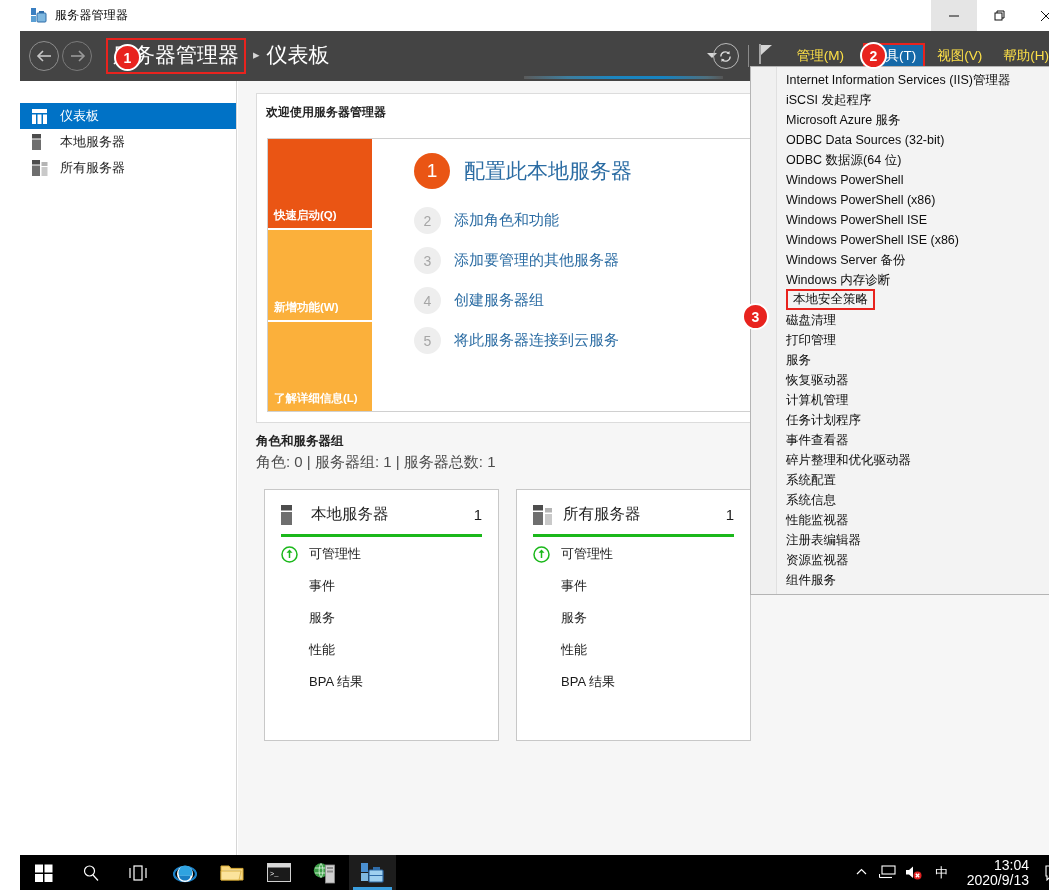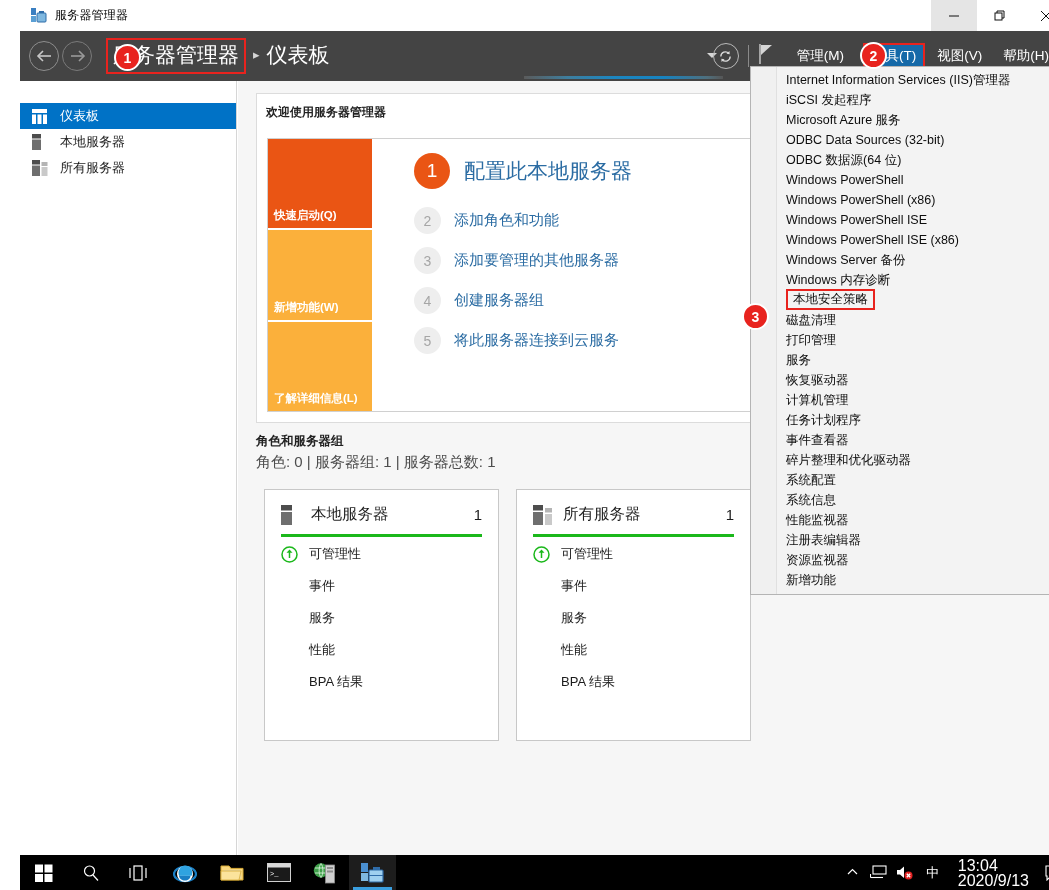--- a/index.html
+++ b/index.html
@@ -79,21 +79,21 @@
   .refresh-btn {
     width: 26px; height: 26px; border-radius: 50%;
     border: 1.5px solid #b9b9b9; color: #dcdcdc;
     display: flex; align-items: center; justify-content: center;
     margin-right: 8px;
   }
   .hdr-divider { width: 1px; height: 22px; background: #8a8a8a; margin: 0 9px 0 1px; }
   .flag-icon { margin-right: 12px; }
   .hdr-menu { display: flex; align-items: center; height: 50px; }
   .hdr-menu-item {
-    font-size: 13.5px; color: #ffffff; padding: 4px 9px; margin-right: 3px;
+    font-size: 13.5px; color: #fde047; padding: 4px 9px; margin-right: 3px;
     white-space: nowrap;
   }
   .hdr-menu-item.active {
     background: #1569a8; color: #ffffff;
     border: 2px solid #e8231e; padding: 2px 7px;
   }
   .hdr-menu-item.spacer-r { margin-right: 10px; }
 
   
   .sidebar {
@@ -218,21 +218,21 @@
     content: ""; position: absolute; left: 4px; right: 4px; bottom: 0; height: 3px;
     background: #3a9ede;
   }
   .tray { position: absolute; right: 0; top: 0; height: 35px; display: flex; align-items: center; }
   .tray-ico {
     width: 26px; height: 35px; display: flex; align-items: center; justify-content: center;
     color: #ffffff;
   }
   .tray-ime { color: #ffffff; font-size: 13px; width: 30px; text-align: center; }
   .clock {
-    color: #ffffff; font-size: 16px; text-align: left; line-height: 15px;
+    color: #ffffff; font-size: 14px; text-align: right; line-height: 15px;
     padding: 0 8px 0 10px; white-space: nowrap;
   }
   .tray-notify { width: 32px; display: flex; align-items: center; justify-content: center; }
 </style>
 </head>
 <body>
 
 <div id="app">
 
   <div class="titlebar">
@@ -495,21 +495,21 @@
     <div class="dd-item"><span>恢复驱动器</span></div>
     <div class="dd-item"><span>计算机管理</span></div>
     <div class="dd-item"><span>任务计划程序</span></div>
     <div class="dd-item"><span>事件查看器</span></div>
     <div class="dd-item"><span>碎片整理和优化驱动器</span></div>
     <div class="dd-item"><span>系统配置</span></div>
     <div class="dd-item"><span>系统信息</span></div>
     <div class="dd-item"><span>性能监视器</span></div>
     <div class="dd-item"><span>注册表编辑器</span></div>
     <div class="dd-item"><span>资源监视器</span></div>
-    <div class="dd-item"><span>新增功能</span></div>
+    <div class="dd-item"><span>组件服务</span></div>
   </div>
 
   <div class="badge" style="left:94px; top:44px;">1</div>
   <div class="badge" style="left:840px; top:42px;">2</div>
   <div class="badge" style="left:722px; top:303px;">3</div>
 
   <div class="taskbar">
     <div class="tbi">
       <svg width="18" height="18" viewBox="0 0 18 18">
         <rect x="0" y="0.5" width="8" height="8" fill="#ffffff"></rect>

